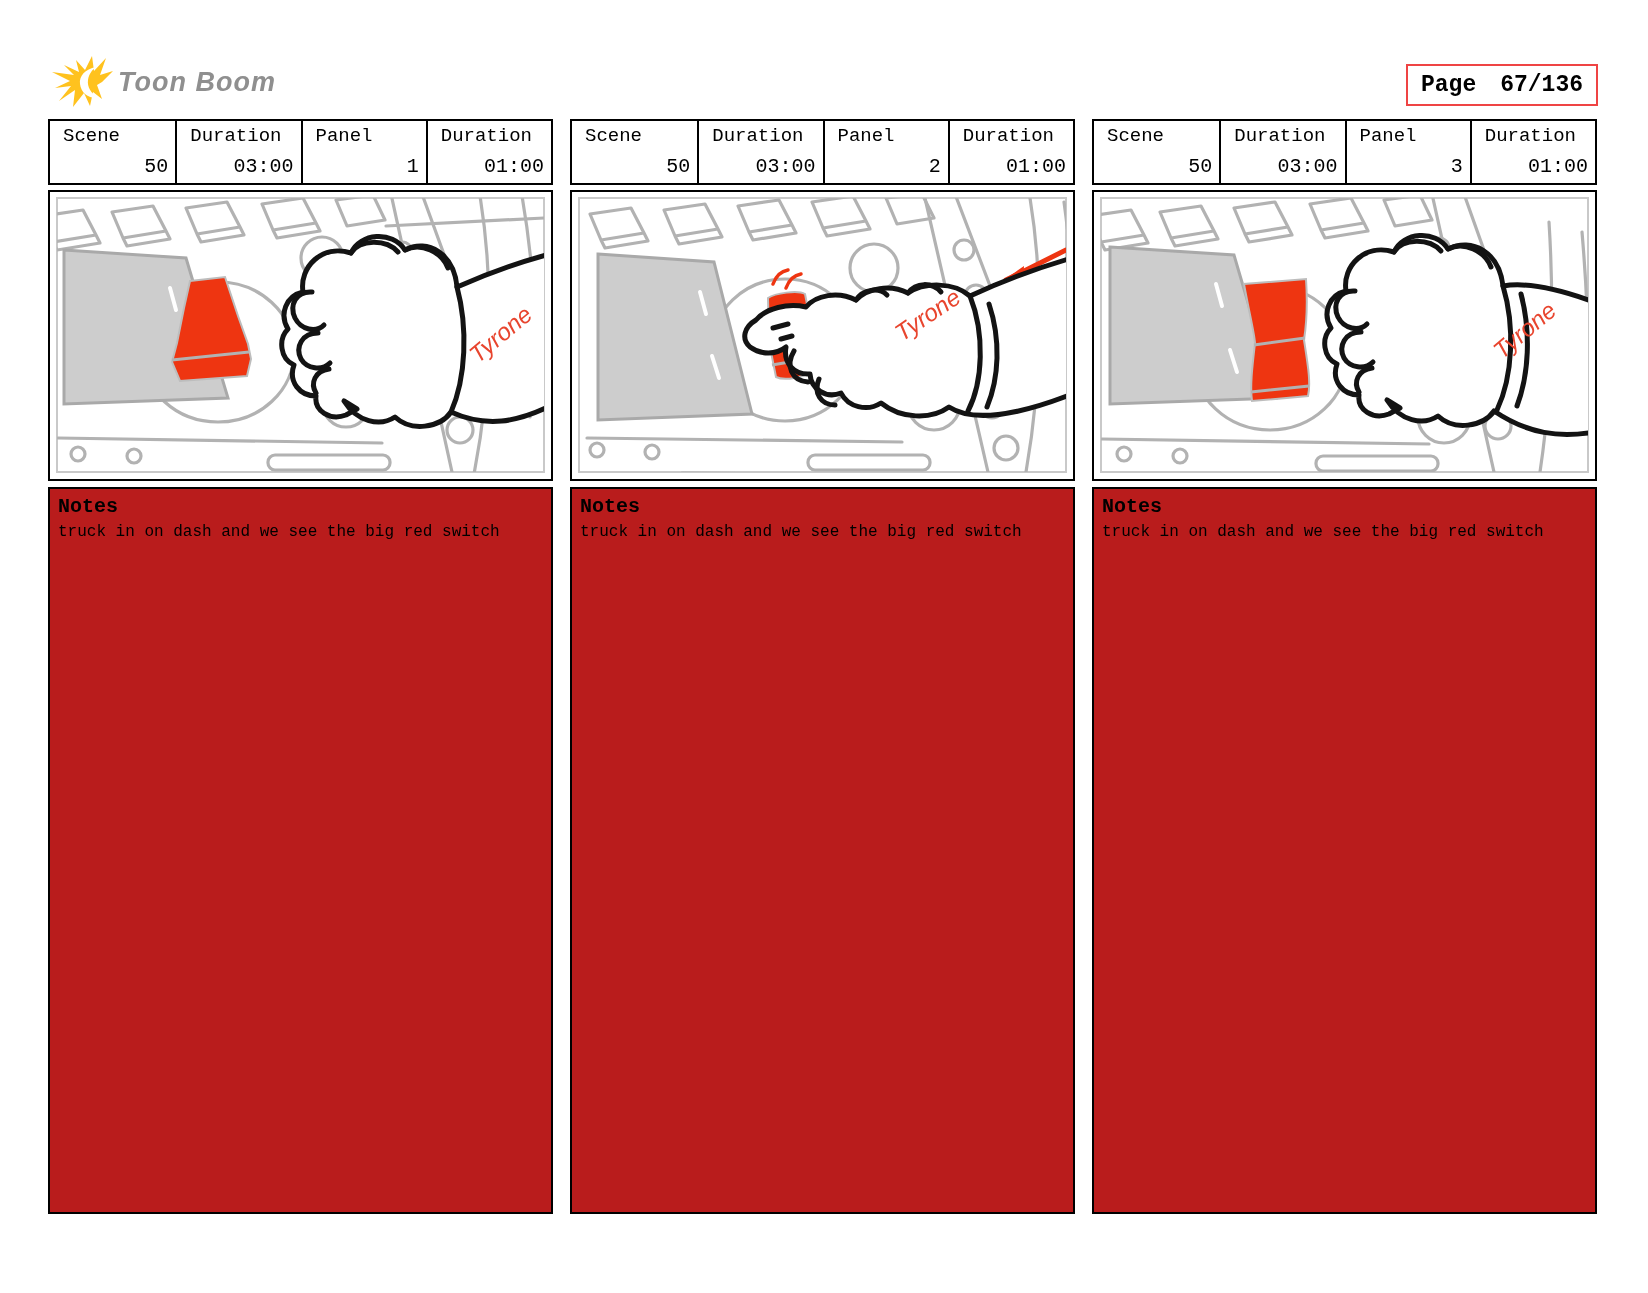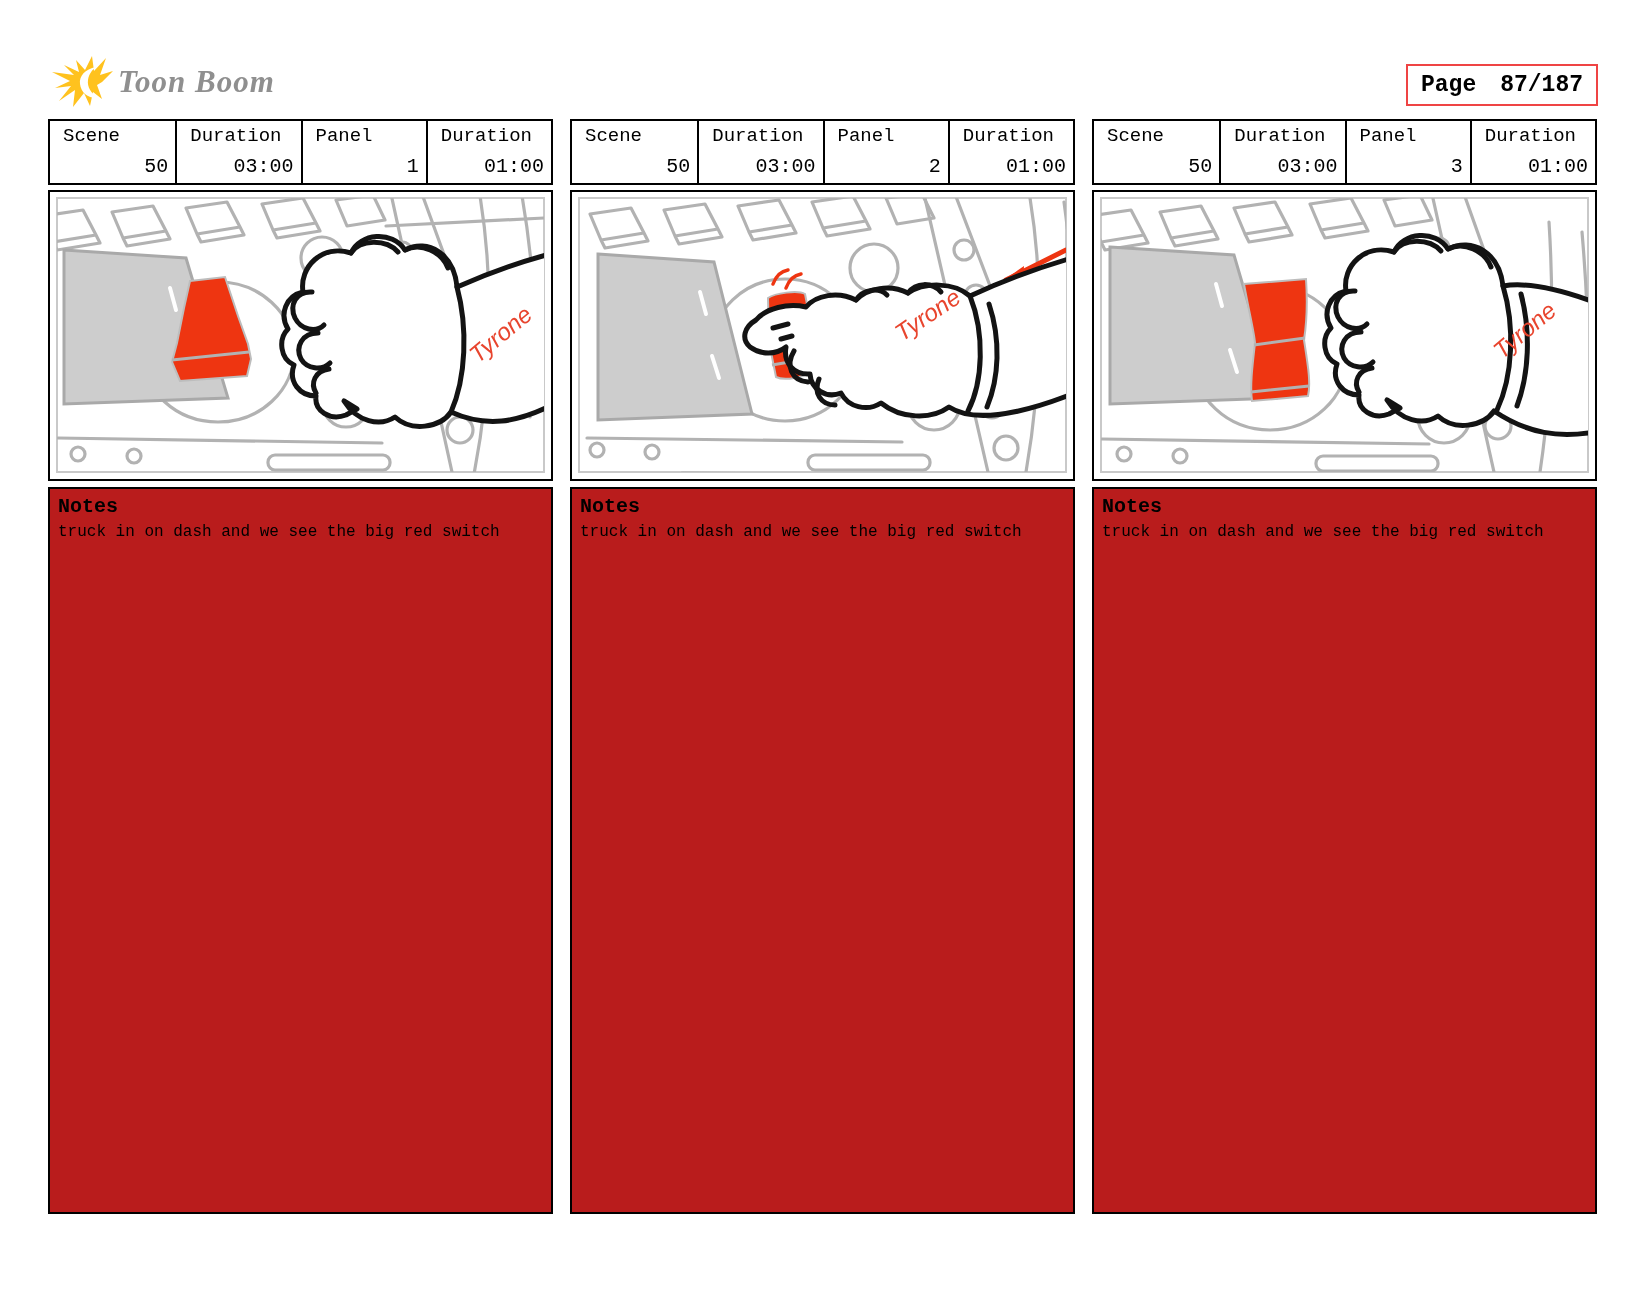--- a/index.html
+++ b/index.html
@@ -1,22 +1,22 @@
 <!DOCTYPE html>
 <html><head>
 <meta charset="utf-8">
 <style>
   html,body{margin:0;padding:0;background:#fff;}
   .page{position:relative;width:1648px;height:1293px;background:#fff;
         font-family:"Liberation Mono",monospace;color:#000;overflow:hidden;}
 
   
   .logo{position:absolute;left:52px;top:56px;display:flex;align-items:center;}
-  .logo-text{font-family:Liberation Serif, serif;font-weight:bold;font-style:italic;
-             font-size:31px;color:#8f8f8f;letter-spacing:1px;margin-left:4px;}
+  .logo-text{font-family:Liberation Sans, sans-serif;font-weight:bold;font-style:italic;
+             font-size:27px;color:#8f8f8f;letter-spacing:1px;margin-left:4px;}
   .doc-title{position:absolute;left:255px;top:68px;font-size:24px;font-weight:bold;white-space:pre;}
   .page-box{position:absolute;left:1406px;top:64px;width:192px;height:42px;border:2px solid #ef4444;
             box-sizing:border-box;display:flex;align-items:center;justify-content:space-between;
             padding:0 13px;font-size:23px;font-weight:bold;}
 
   
   .cols{position:absolute;left:48px;top:119px;display:flex;gap:17px;}
   .col{width:505px;}
   .hdr{display:grid;grid-template-columns:1fr 1fr 1fr 1fr;height:66px;border:2px solid #000;
        box-sizing:border-box;background:#fff;}
@@ -46,21 +46,21 @@
     <svg width="62" height="52" viewBox="0 0 62 52">
       <path fill="#FFC21E" d="M50,26 L61,15 L48,19 L54,2 L42,15 L40,0 L33,14 L24,4 L27,16 L12,9 L22,19 L0,16 L18,25 L3,32 L19,30 L7,45 L23,34 L21,51 L32,37 L38,50 L41,36 L50,43 L45,29 Z"></path>
       <path fill="#fff" d="M44,11 C33,13 27,20 28,28 C29,37 37,43 46,42 C39,37 35,31 36,24 C37,18 40,14 44,11 Z"></path>
     </svg>
     <span class="logo-text">Toon Boom</span>
   </div>
 
 
   <div class="page-box">
     <span>Page</span>
-    <span>87/187</span>
+    <span>67/136</span>
   </div>
 
   <div class="cols">
 
     <div class="col">
       <div class="hdr">
         <div class="cell">
           <span class="lab">Scene</span>
           <span class="val">50</span>
         </div>

